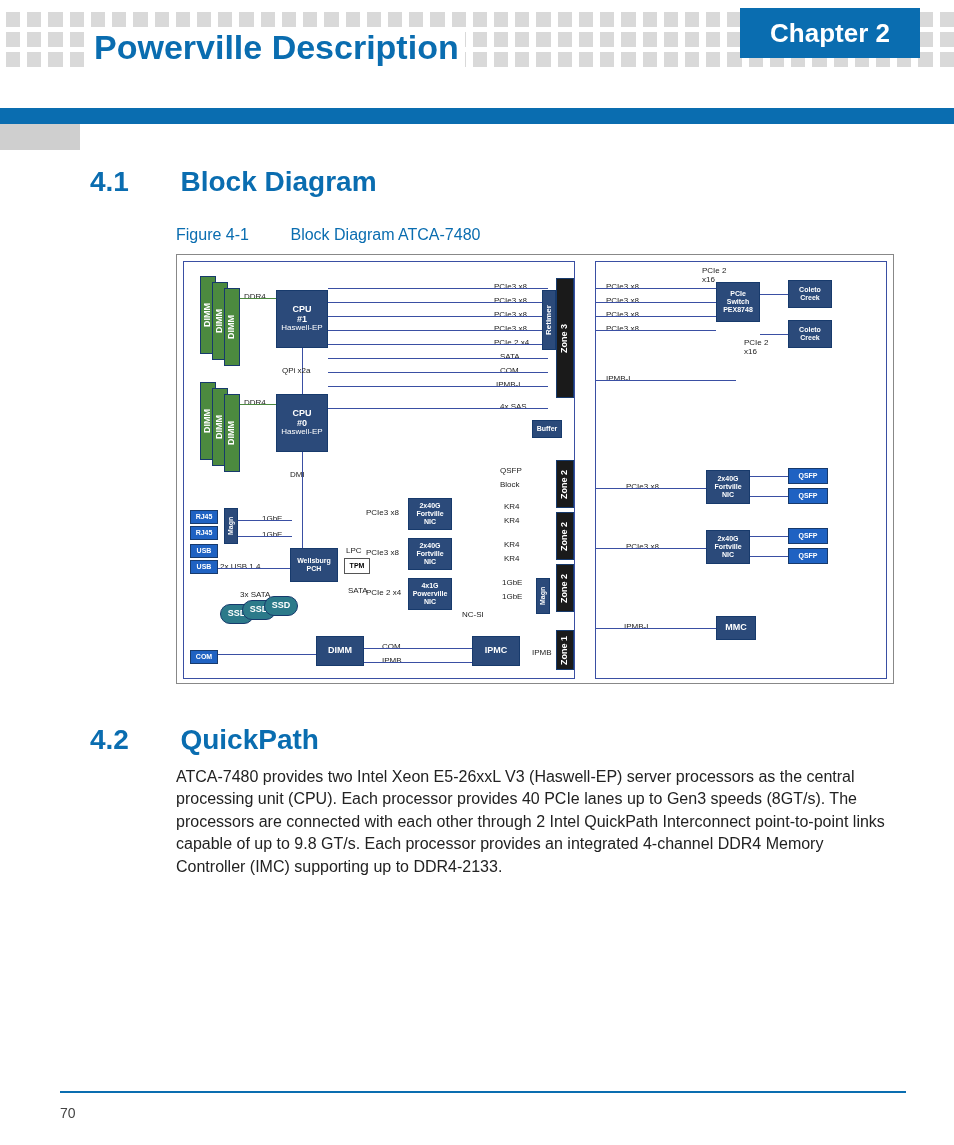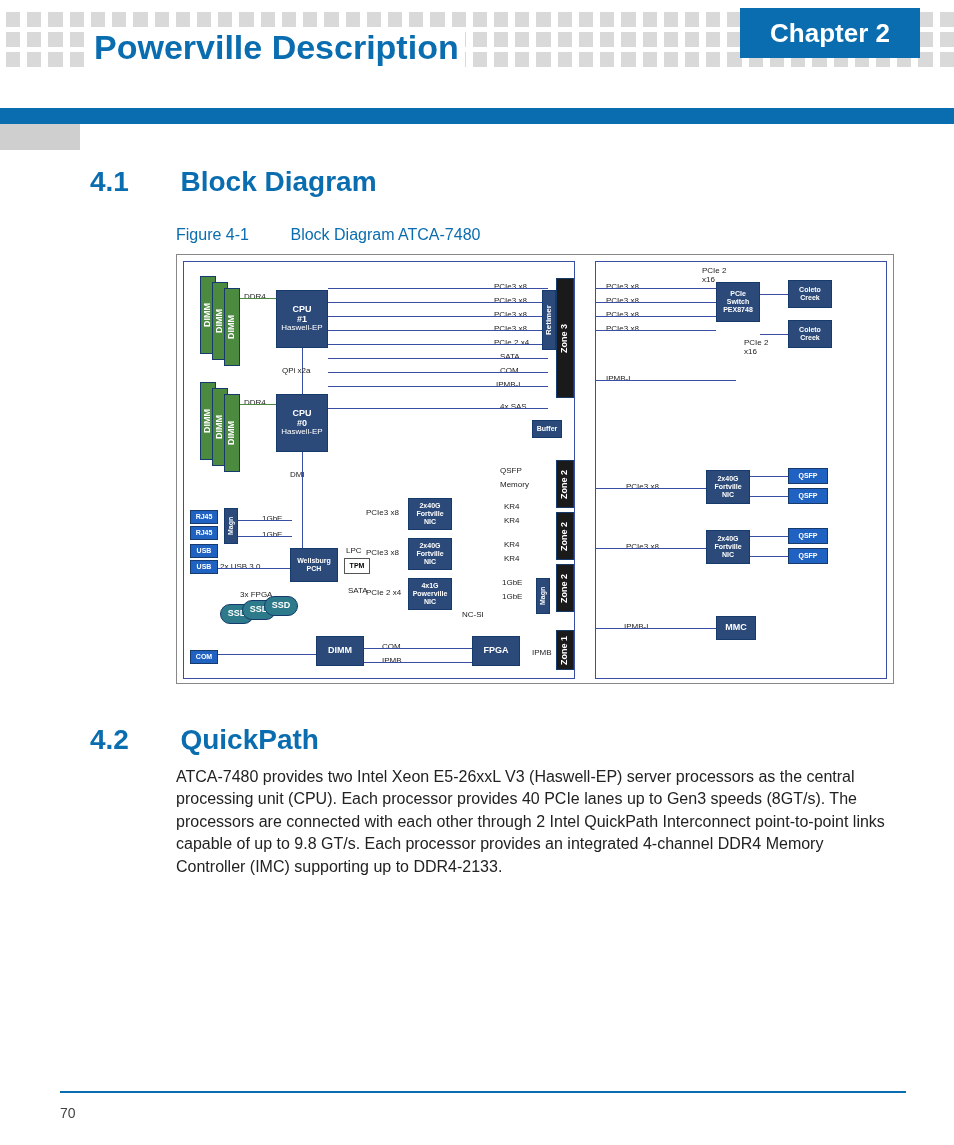--- a/index.html
+++ b/index.html
@@ -354,39 +354,39 @@
         <div class="blk navy" style="left:348px;top:158px;width:30px;height:18px;font-size:7px">Buffer</div>
 
         <div class="blk blue2" style="left:6px;top:248px;width:28px;height:14px;font-size:7px">RJ45</div>
         <div class="blk blue2" style="left:6px;top:264px;width:28px;height:14px;font-size:7px">RJ45</div>
         <div class="blk blue2" style="left:6px;top:282px;width:28px;height:14px;font-size:7px">USB</div>
         <div class="blk blue2" style="left:6px;top:298px;width:28px;height:14px;font-size:7px">USB</div>
         <div class="blk blue2" style="left:6px;top:388px;width:28px;height:14px;font-size:7px">COM</div>
         <div class="blk navy vlabel" style="left:40px;top:246px;width:14px;height:36px;font-size:7px">Magn</div>
         <span class="lbl" style="left:78px;top:252px">1GbE</span>
         <span class="lbl" style="left:78px;top:268px">1GbE</span>
-        <span class="lbl" style="left:36px;top:300px">2x USB 3.0</span>
-        <span class="lbl" style="left:56px;top:328px">3x FPGA</span>
+        <span class="lbl" style="left:36px;top:300px">2x USB 1.4</span>
+        <span class="lbl" style="left:56px;top:328px">3x SATA</span>
         <div class="line lineh" style="left:54px;top:258px;width:54px"></div>
         <div class="line lineh" style="left:54px;top:274px;width:54px"></div>
         <div class="line lineh" style="left:34px;top:306px;width:74px"></div>
         <div class="line lineh" style="left:34px;top:392px;width:100px"></div>
 
         <div class="blk navy" style="left:106px;top:286px;width:48px;height:34px;font-size:7px;white-space:pre">Wellsburg
 PCH</div>
         <div class="blk wht" style="left:160px;top:296px;width:26px;height:16px;font-size:7px">TPM</div>
         <span class="lbl" style="left:162px;top:284px">LPC</span>
         <span class="lbl" style="left:164px;top:324px">SATA</span>
 
         <div class="blk teal" style="left:36px;top:342px;width:34px;height:20px;border-radius:10px">SSD</div>
         <div class="blk teal" style="left:58px;top:338px;width:34px;height:20px;border-radius:10px">SSD</div>
         <div class="blk teal" style="left:80px;top:334px;width:34px;height:20px;border-radius:10px">SSD</div>
 
         <div class="blk navy" style="left:132px;top:374px;width:48px;height:30px">DIMM</div>
-        <div class="blk navy" style="left:288px;top:374px;width:48px;height:30px">FPGA</div>
+        <div class="blk navy" style="left:288px;top:374px;width:48px;height:30px">IPMC</div>
         <span class="lbl" style="left:198px;top:380px">COM</span>
         <span class="lbl" style="left:198px;top:394px">IPMB</span>
         <div class="line lineh" style="left:180px;top:386px;width:108px"></div>
         <div class="line lineh" style="left:180px;top:400px;width:108px"></div>
         <span class="lbl" style="left:348px;top:386px">IPMB</span>
 
         <div class="blk navy" style="left:224px;top:236px;width:44px;height:32px;font-size:7px;white-space:pre">2x40G
 Fortville
 NIC</div>
         <div class="blk navy" style="left:224px;top:276px;width:44px;height:32px;font-size:7px;white-space:pre">2x40G
@@ -394,21 +394,21 @@
 NIC</div>
         <div class="blk navy" style="left:224px;top:316px;width:44px;height:32px;font-size:7px;white-space:pre">4x1G
 Powerville
 NIC</div>
         <span class="lbl" style="left:182px;top:246px">PCIe3 x8</span>
         <span class="lbl" style="left:182px;top:286px">PCIe3 x8</span>
         <span class="lbl" style="left:182px;top:326px">PCIe 2 x4</span>
         <span class="lbl" style="left:278px;top:348px">NC-SI</span>
 
         <span class="lbl" style="left:316px;top:204px">QSFP</span>
-        <span class="lbl" style="left:316px;top:218px">Memory</span>
+        <span class="lbl" style="left:316px;top:218px">Block</span>
         <span class="lbl" style="left:320px;top:240px">KR4</span>
         <span class="lbl" style="left:320px;top:254px">KR4</span>
         <span class="lbl" style="left:320px;top:278px">KR4</span>
         <span class="lbl" style="left:320px;top:292px">KR4</span>
         <span class="lbl" style="left:318px;top:316px">1GbE</span>
         <span class="lbl" style="left:318px;top:330px">1GbE</span>
 
         <div class="blk dk vlabel" style="left:372px;top:16px;width:18px;height:120px">Zone 3</div>
         <div class="blk dk vlabel" style="left:372px;top:198px;width:18px;height:48px">Zone 2</div>
         <div class="blk dk vlabel" style="left:372px;top:250px;width:18px;height:48px">Zone 2</div>

